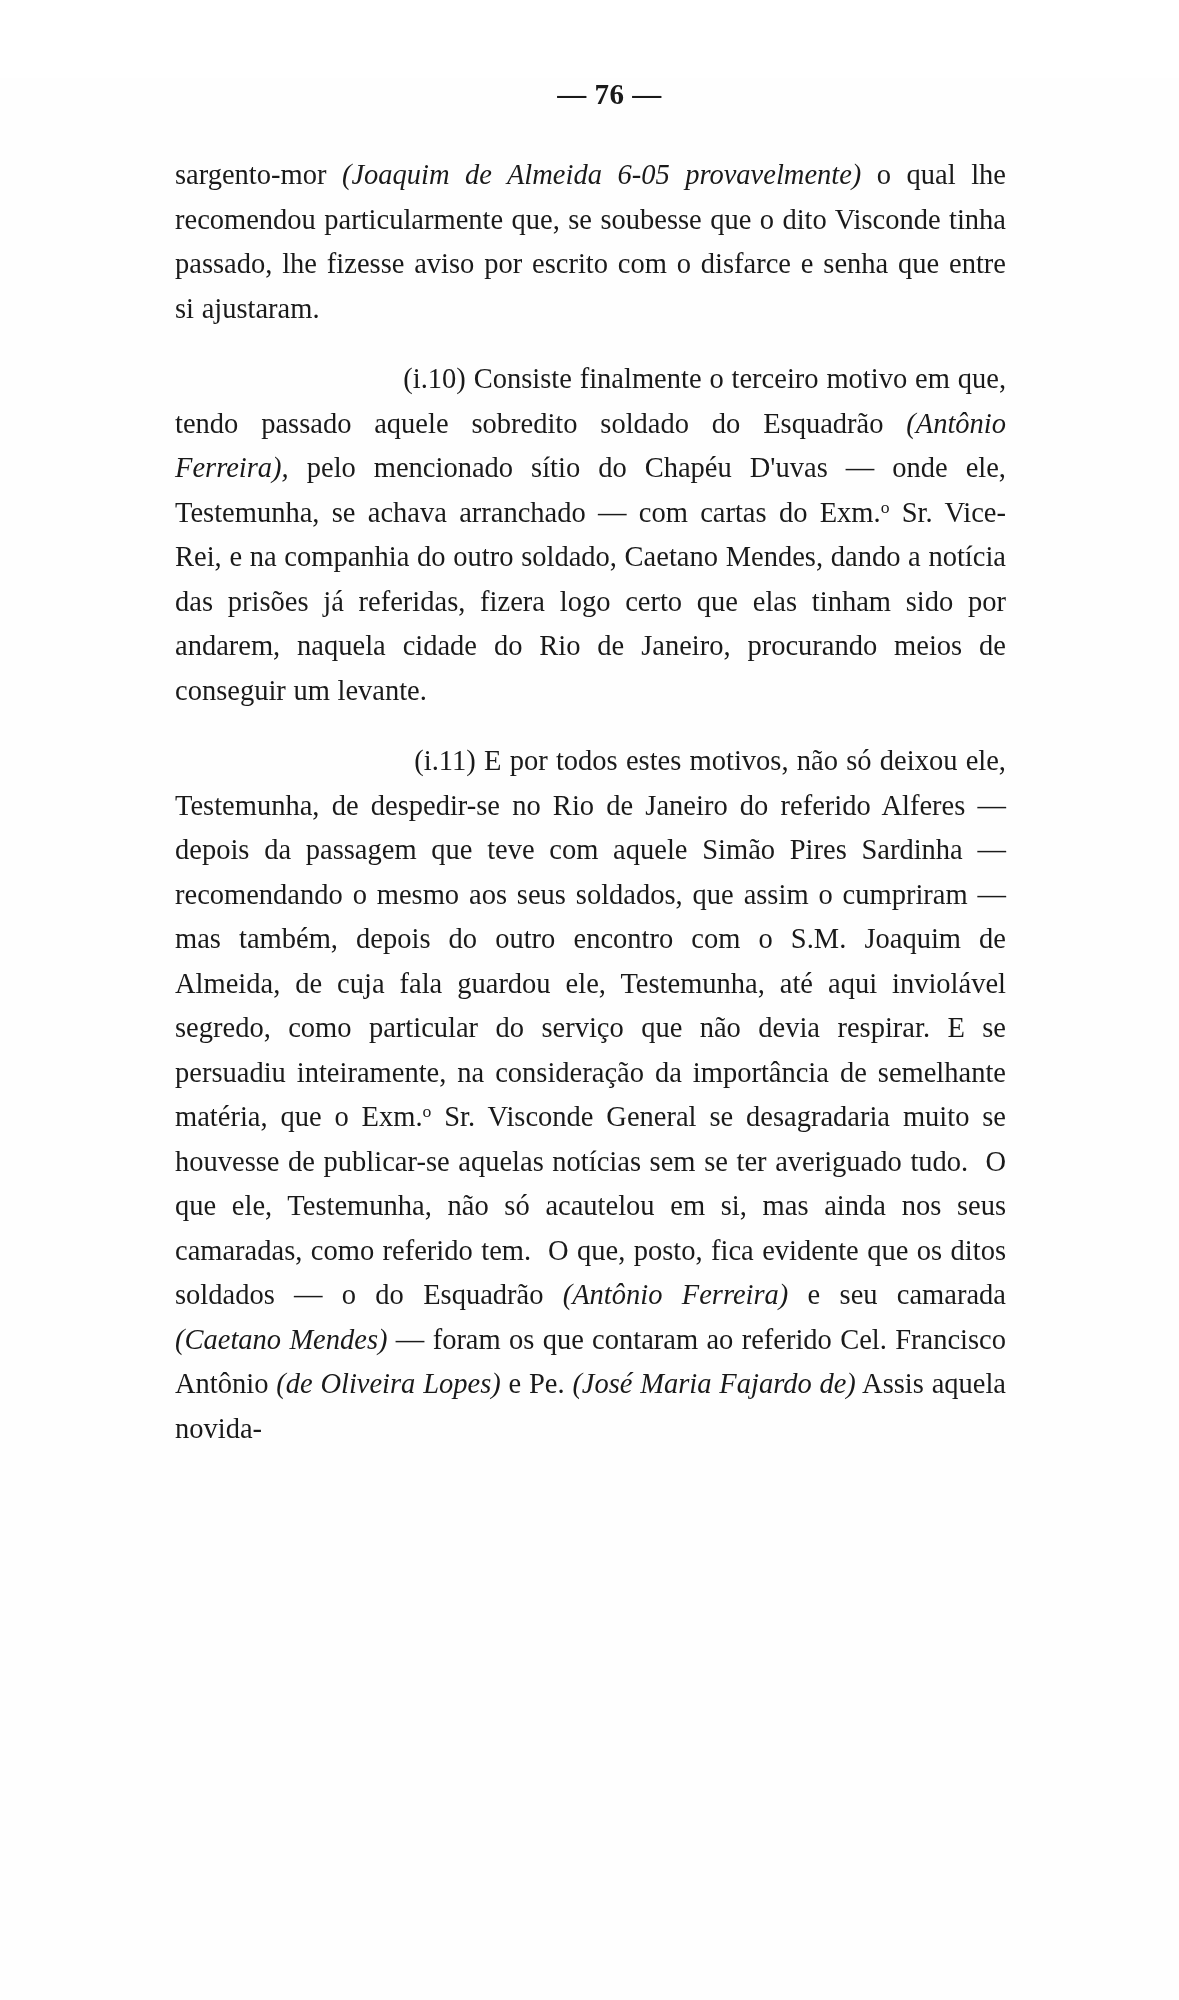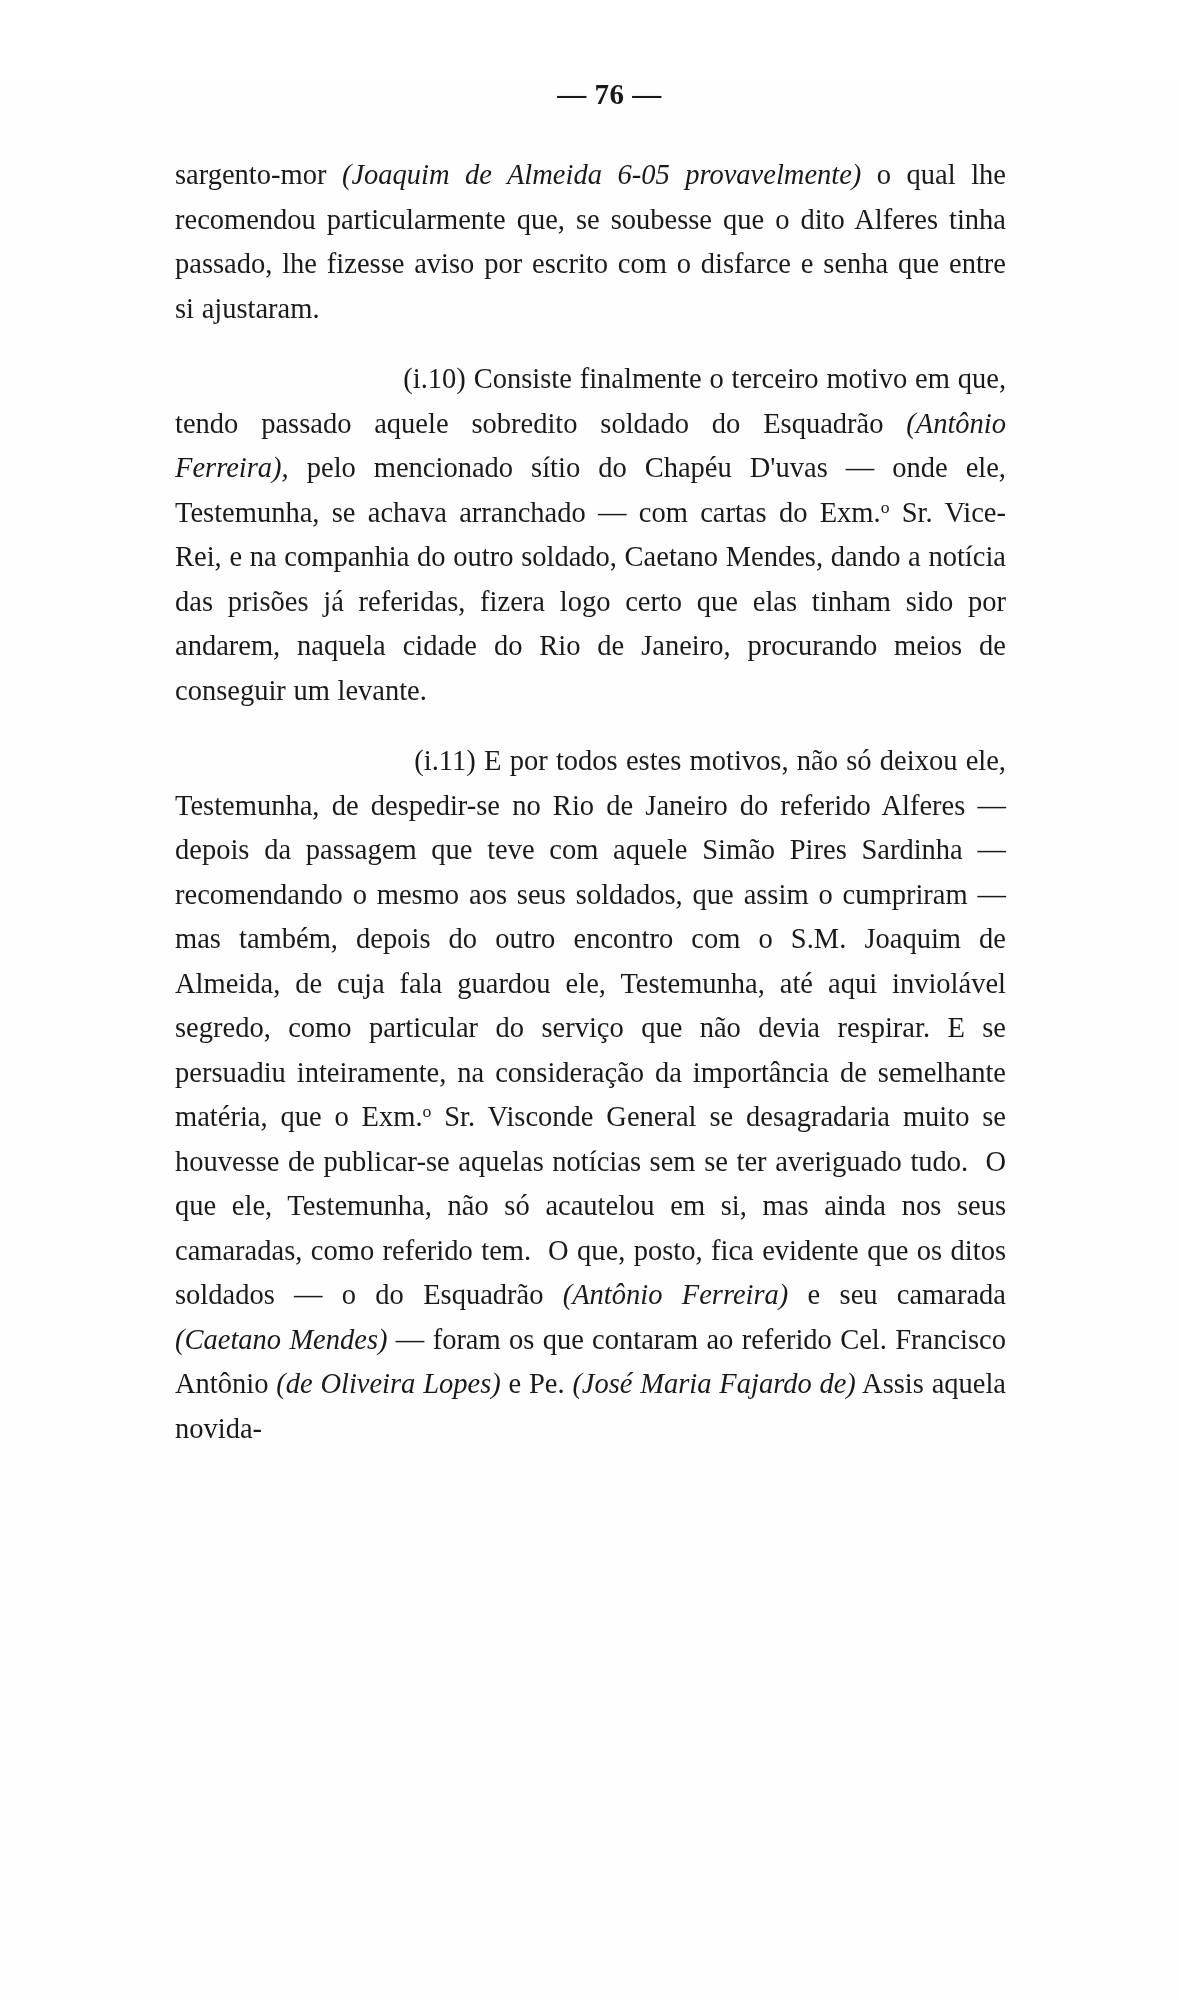--- a/index.html
+++ b/index.html
@@ -61,21 +61,21 @@
 </head>
 <body>
 
 <div class="page">
 
   <div class="page-number">— 76 —</div>
 
   <div class="body-text">
 
     <p class="para first">
-      <span>sargento-mor </span><span class="ital">(Joaquim de Almeida 6-05 provavelmente)</span><span> o qual lhe recomendou particularmente que, se soubesse que o dito Alferes tinha passado, lhe fizesse aviso por escrito com o disfarce e senha que entre si ajustaram.</span>
+      <span>sargento-mor </span><span class="ital">(Joaquim de Almeida 6-05 provavelmente)</span><span> o qual lhe recomendou particularmente que, se soubesse que o dito Visconde tinha passado, lhe fizesse aviso por escrito com o disfarce e senha que entre si ajustaram.</span>
     </p>
 
     <p class="para">
       &nbsp;&nbsp;&nbsp;&nbsp;&nbsp;&nbsp;&nbsp;&nbsp;&nbsp;&nbsp;&nbsp;&nbsp;&nbsp;&nbsp;&nbsp;&nbsp;&nbsp;&nbsp;&nbsp;&nbsp;&nbsp;&nbsp;&nbsp;&nbsp;&nbsp;&nbsp;&nbsp;&nbsp;&nbsp;<span>(i.10) Consiste finalmente o terceiro motivo em que, tendo passado aquele sobredito soldado do Esquadrão </span><span class="ital">(Antônio Ferreira),</span><span> pelo mencionado sítio do Chapéu D'uvas — onde ele, Testemunha, se achava arranchado — com cartas do Exm.<span class="sup">o</span> Sr. Vice-Rei, e na companhia do outro soldado, Caetano Mendes, dando a notícia das prisões já referidas, fizera logo certo que elas tinham sido por andarem, naquela cidade do Rio de Janeiro, procurando meios de conseguir um levante.</span>
     </p>
 
     <p class="para">
       &nbsp;&nbsp;&nbsp;&nbsp;&nbsp;&nbsp;&nbsp;&nbsp;&nbsp;&nbsp;&nbsp;&nbsp;&nbsp;&nbsp;&nbsp;&nbsp;&nbsp;&nbsp;&nbsp;&nbsp;&nbsp;&nbsp;&nbsp;&nbsp;&nbsp;&nbsp;&nbsp;&nbsp;&nbsp;<span>(i.11) E por todos estes motivos, não só deixou ele, Testemunha, de despedir-se no Rio de Janeiro do referido Alferes — depois da passagem que teve com aquele Simão Pires Sardinha — recomendando o mesmo aos seus soldados, que assim o cumpriram — mas também, depois do outro encontro com o S.M. Joaquim de Almeida, de cuja fala guardou ele, Testemunha, até aqui inviolável segredo, como particular do serviço que não devia respirar. E se persuadiu inteiramente, na consideração da importância de semelhante matéria, que o Exm.<span class="sup">o</span> Sr. Visconde General se desagradaria muito se houvesse de publicar-se aquelas notícias sem se ter averiguado tudo.&nbsp; O que ele, Testemunha, não só acautelou em si, mas ainda nos seus camaradas, como referido tem.&nbsp; O que, posto, fica evidente que os ditos soldados — o do Esquadrão </span><span class="ital">(Antônio Ferreira)</span><span> e seu camarada </span><span class="ital">(Caetano Mendes)</span><span> — foram os que contaram ao referido Cel. Francisco Antônio </span><span class="ital">(de Oliveira Lopes)</span><span> e Pe. </span><span class="ital">(José Maria Fajardo de)</span><span> Assis aquela novida-</span>
     </p>
 

